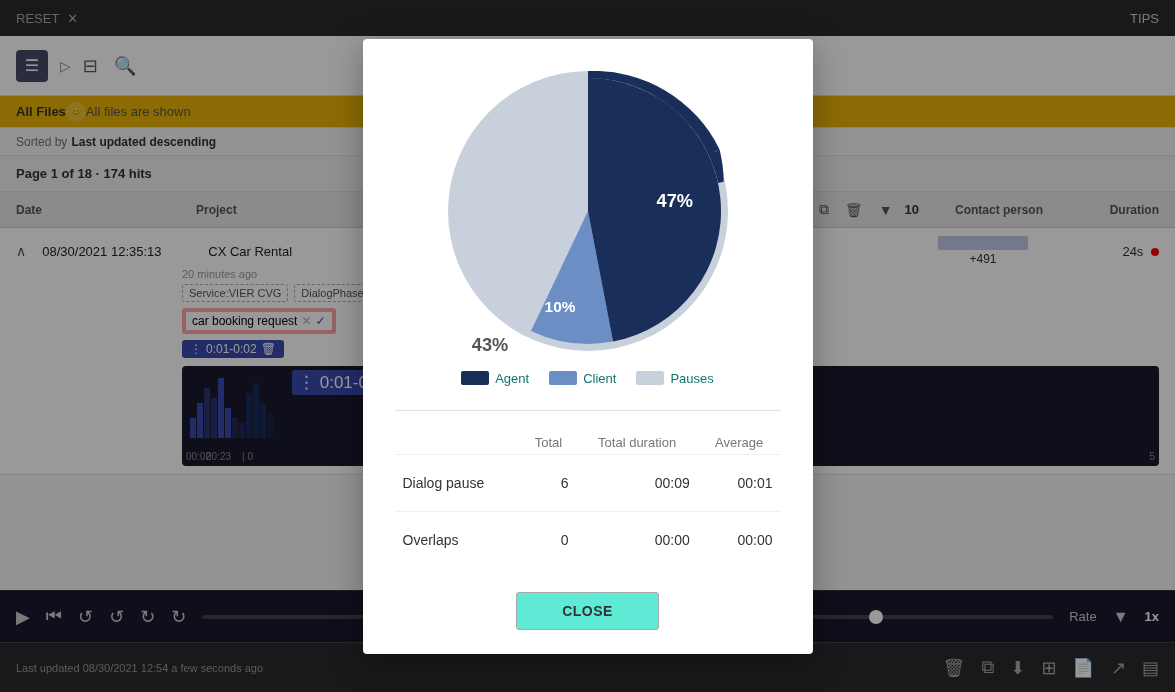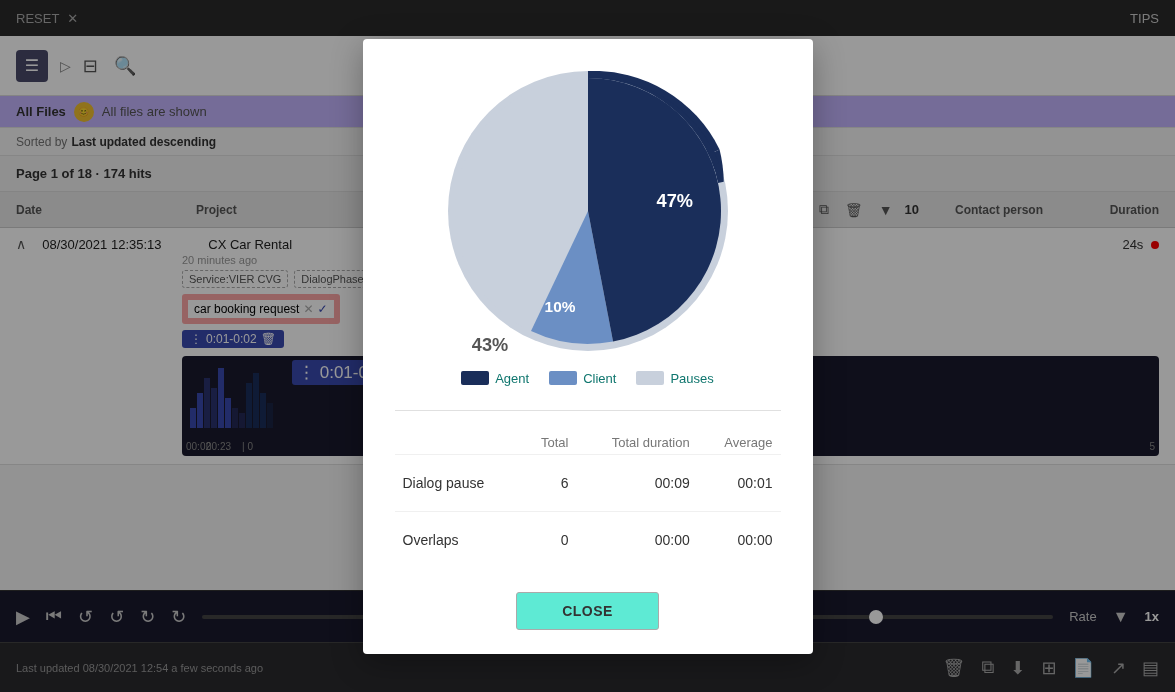--- a/index.html
+++ b/index.html
@@ -39,23 +39,23 @@
     }
     .search-icon-box { width: 32px; height: 32px; background: #4a4a6a; border-radius: 4px; display: flex; align-items: center; justify-content: center; }
     .search-input { flex: 1; border: none; outline: none; font-size: 15px; color: #aaa; background: transparent; }
     .search-right { display: flex; gap: 16px; }
     .filter-icon, .search-icon-right { color: #555; font-size: 18px; cursor: pointer; }
 
     
     .file-bar {
       position: absolute;
       top: 96px; left: 0; right: 0; height: 32px;
-      background: #c4b5fd;
-      display: flex; align-items: center;
-      padding: 0 16px; gap: 8px;
+      background: #eab308;
+      display: flex; align-items: center;
+      padding: 0 16px; 
       border-bottom: 1px solid #e0e0e0;
       z-index: 2;
       text-align: center;
     }
     .all-files-label { font-weight: bold; font-size: 13px; color: #333; }
     .files-badge { width: 20px; height: 20px; background: #f0c030; border-radius: 50%; display: flex; align-items: center; justify-content: center; font-size: 10px; }
     .files-shown { font-size: 13px; color: #555; }
 
     
     .sort-bar {
@@ -118,21 +118,21 @@
     .entry-arrow { color: #555; font-size: 14px; cursor: pointer; }
     .entry-date { font-size: 13px; color: #222; width: 150px; }
     .entry-project { font-size: 13px; color: #222; width: 160px; }
     .entry-contact { width: 160px; text-align: center; }
     .contact-bar { height: 14px; width: 90px; background: #c0c8e8; border-radius: 2px; margin: 0 auto; }
     .entry-duration { width: 80px; text-align: right; font-size: 13px; color: #333; }
     .red-dot { width: 8px; height: 8px; background: red; border-radius: 50%; display: inline-block; margin-left: 4px; }
     .entry-time-ago { font-size: 11px; color: #999; margin-left: 166px; margin-top: 2px; }
     .tags { display: flex; gap: 6px; margin-left: 166px; margin-top: 4px; flex-wrap: wrap; }
     .tag { border: 1px dashed #aaa; border-radius: 3px; padding: 2px 6px; font-size: 11px; color: #555; }
-    .search-tag { display: flex; align-items: center; gap: 4px; background: #fff; border: 6px solid #fca5a5; border-radius: 3px; padding: 2px 6px; font-size: 12px; }
+    .search-tag { display: flex; align-items: center; gap: 4px; background: #fff; border: 4px solid #fca5a5; border-radius: 3px; padding: 2px 6px; font-size: 12px; }
     .time-badge { background: #3a4ab0; color: #fff; border-radius: 3px; padding: 2px 8px; font-size: 12px; display: inline-flex; align-items: center; gap: 4px; }
     .waveform-controls {
       height: 52px;
       background: #1a1a2e;
       display: flex; align-items: center;
       padding: 0 16px; gap: 16px;
       border-top: 1px solid #333;
     }
     .ctrl-btn { color: #ccc; font-size: 18px; cursor: pointer; }
     .playhead { flex: 1; height: 4px; background: #444; border-radius: 2px; position: relative; }
@@ -178,21 +178,21 @@
     
     .legend { display: flex; gap: 20px; justify-content: center; margin-bottom: 24px; }
     .legend-item { display: flex; align-items: center; gap: 6px; font-size: 13px; color: #0f766e; }
     .legend-color { width: 28px; height: 14px; border-radius: 2px; }
 
     
     .divider { border: none; border-top: 1px solid #e0e0e0; margin-bottom: 20px; }
 
     
     .stats-table { width: 100%; border-collapse: collapse; margin-bottom: 24px; }
-    .stats-table th { font-size: 13px; color: #777; font-weight: normal; padding: 4px 8px; text-align: right; }
+    .stats-table th { font-size: 13px; color: #777; font-weight: normal; padding: 4px 8px; }
     .stats-table th:first-child { text-align: left; }
     .stats-table td { font-size: 14px; color: #333; padding: 20px 8px; text-align: right; border-top: 1px solid #f0f0f0; }
     .stats-table td:first-child { text-align: left; }
 
     
     .modal-footer { display: flex; justify-content: center; }
     .close-btn {
       border: 1px solid #aaa;
       background: #5eead4;
       color: #333;
@@ -262,20 +262,24 @@
   <span class="th-duration">Duration</span>
 </div>
 
 <div class="row-area">
   <div class="entry-row">
     <div class="entry-top">
       <span class="entry-arrow">∧</span>
       <span class="entry-date">08/30/2021 12:35:13</span>
       <span class="entry-project">CX Car Rental</span>
       <div style="flex:1"></div>
+      <div class="entry-contact">
+        <div class="contact-bar"></div>
+        <div style="font-size:12px;color:#333;margin-top:2px;">+491</div>
+      </div>
       <div class="entry-duration">
         <span>24s</span>
         <span class="red-dot"></span>
       </div>
     </div>
     <div class="entry-time-ago">20 minutes ago</div>
     <div class="tags">
       <span class="tag">Service:VIER CVG</span>
       <span class="tag">DialogPhase:BOT</span>
       <span class="tag">RecordingId:def</span>

